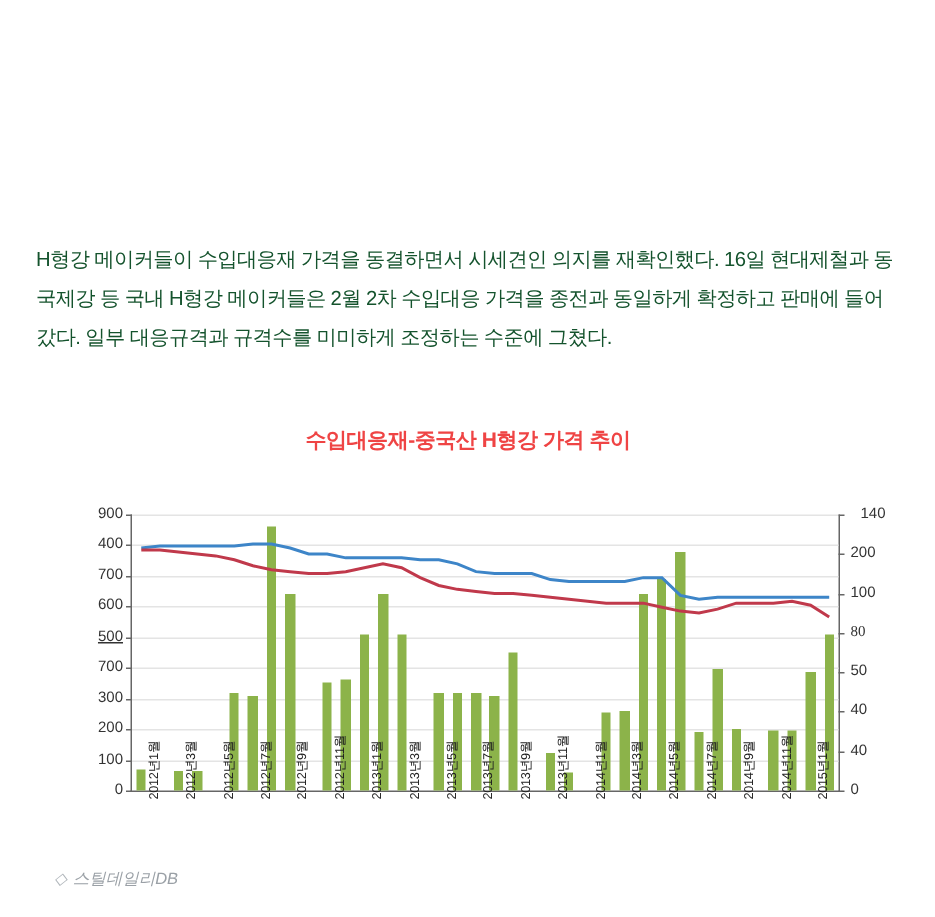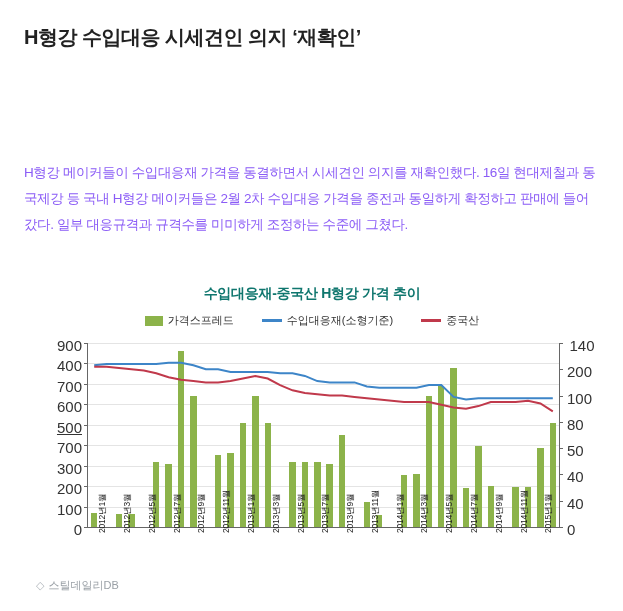--- a/index.html
+++ b/index.html
@@ -50,39 +50,39 @@
     height: 1px;
     background: #ffffff;
   }
   .body-text {
     position: absolute;
     left: 24px;
     top: 160px;
     width: 576px;
     font-size: 13.5px;
     line-height: 26px;
-    color: #8b5cf6;
+    color: #14532d;
     letter-spacing: -0.4px;
   }
   .chart-wrap {
     position: absolute;
     left: 24px;
     top: 285px;
     width: 576px;
     height: 295px;
   }
   .chart-title {
     position: absolute;
     left: 0;
     top: 0;
     width: 576px;
     text-align: center;
     font-size: 14px;
     font-weight: bold;
-    color: #0f766e;
+    color: #ef4444;
     letter-spacing: -0.3px;
   }
   .legend {
     position: absolute;
     top: 28px;
     left: 0;
     width: 576px;
     display: flex;
     justify-content: center;
     gap: 28px;
@@ -119,21 +119,21 @@
   }
   .grid-line {
     position: absolute;
     left: 0;
     width: 100%;
     height: 1px;
     background: #e4e4e4;
   }
   .tick-left, .tick-right {
     position: absolute;
-    font-size: 15px;
+    font-size: 10px;
     color: #333;
     white-space: nowrap;
   }
   .tick-left { text-align: right; width: 30px; }
   .tick-right { text-align: left; width: 30px; }
   .tick-mark {
     position: absolute;
     width: 4px;
     height: 1px;
     background: #666;
@@ -158,50 +158,36 @@
     transform-origin: left top;
     white-space: nowrap;
     letter-spacing: -0.2px;
   }
   .credit {
     position: absolute;
     left: 36px;
     top: 578px;
     font-size: 11px;
     color: #9aa0a6;
+    font-style: italic;
   }
   .credit .diamond { color: #b0b6bb; margin-right: 4px; }
   svg.series { position: absolute; left: 0; top: 0; }
 </style>
 </head>
 <body>
 
 <div class="page">
 
-  <div class="headline">H형강 수입대응 시세견인 의지 ‘재확인’</div>
   <div class="divider"></div>
   <div class="body-text">H형강 메이커들이 수입대응재 가격을 동결하면서 시세견인 의지를 재확인했다. 16일 현대제철과 동국제강 등 국내 H형강 메이커들은 2월 2차 수입대응 가격을 종전과 동일하게 확정하고 판매에 들어갔다. 일부 대응규격과 규격수를 미미하게 조정하는 수준에 그쳤다.</div>
 
   <div class="chart-wrap">
     <div class="chart-title">수입대응재-중국산 H형강 가격 추이</div>
 
-    <div class="legend">
-      <div class="legend-item">
-        <span class="legend-swatch-bar"></span>
-        <span>가격스프레드</span>
-      </div>
-      <div class="legend-item">
-        <span class="legend-swatch-line" style="background:#3d85c8"></span>
-        <span>수입대응재(소형기준)</span>
-      </div>
-      <div class="legend-item">
-        <span class="legend-swatch-line" style="background:#c0394b"></span>
-        <span>중국산</span>
-      </div>
-    </div>
 
     <div class="plot" id="plot">
         <div class="tick-left" style="left: -36px; top: 178px;">0</div>
         <div class="tick-mark" style="left: -4px; top: 184px;"></div>
         <div class="grid-line" style="top: 163.556px;"></div>
         <div class="tick-left" style="left: -36px; top: 157.556px;">100</div>
         <div class="tick-mark" style="left: -4px; top: 163.556px;"></div>
         <div class="grid-line" style="top: 143.111px;"></div>
         <div class="tick-left" style="left: -36px; top: 137.111px;">200</div>
         <div class="tick-mark" style="left: -4px; top: 143.111px;"></div>
@@ -227,21 +213,21 @@
         <div class="tick-left" style="left: -36px; top: -6px;">900</div>
         <div class="tick-mark" style="left: -4px; top: 0px;"></div>
         <div class="tick-right" style="left: 479px; top: 178px;">0</div>
         <div class="tick-mark" style="left: 471px; top: 184px;"></div>
         <div class="tick-right" style="left: 479px; top: 151.714px;">40</div>
         <div class="tick-mark" style="left: 471px; top: 157.714px;"></div>
         <div class="tick-right" style="left: 479px; top: 125.429px;">40</div>
         <div class="tick-mark" style="left: 471px; top: 131.429px;"></div>
         <div class="tick-right" style="left: 479px; top: 99.1429px;">50</div>
         <div class="tick-mark" style="left: 471px; top: 105.143px;"></div>
-        <div class="tick-right" style="left: 479px; top: 72.8571px;">80</div>
+        <div class="tick-right" style="left: 479px; top: 72.8571px; font-family: Liberation Serif, serif;">80</div>
         <div class="tick-mark" style="left: 471px; top: 78.8571px;"></div>
         <div class="tick-right" style="left: 479px; top: 46.5714px;">100</div>
         <div class="tick-mark" style="left: 471px; top: 52.5714px;"></div>
         <div class="tick-right" style="left: 479px; top: 20.2857px;">200</div>
         <div class="tick-mark" style="left: 471px; top: 26.2857px;"></div>
         <div class="tick-right" style="left: 479px; top: -6px; text-align: center;">140</div>
         <div class="tick-mark" style="left: 471px; top: 0px;"></div>
         <div class="bar" style="left: 2.97474px; width: 6.44526px; height: 14.3111px; background: rgb(140, 179, 74);"></div>
         <div class="bar" style="left: 27.7642px; width: 6.44526px; height: 13.2889px; background: rgb(140, 179, 74);"></div>
         <div class="bar" style="left: 40.1589px; width: 6.44526px; height: 13.2889px; background: rgb(140, 179, 74);"></div>

